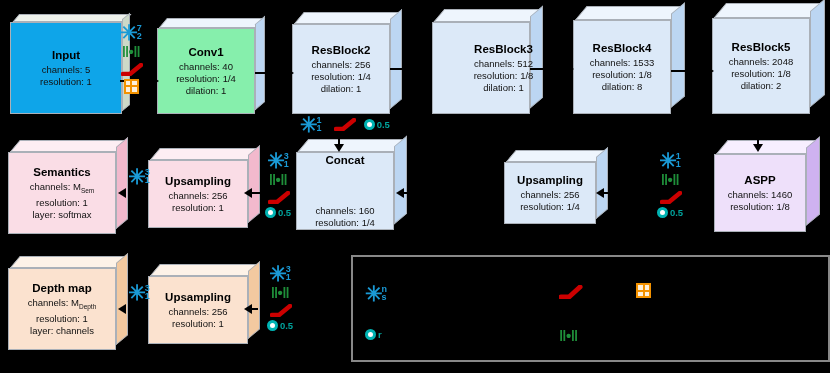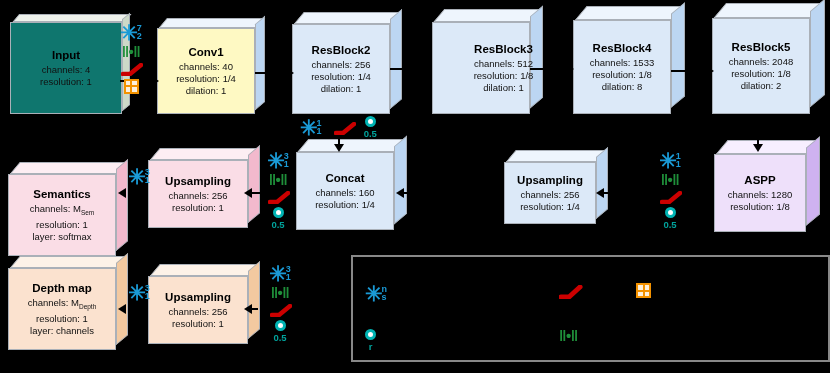--- a/index.html
+++ b/index.html
@@ -153,23 +153,22 @@
   .icon-relu {
     display: inline-block;
     width: 20px;
     height: 12px;
     position: relative;
   }
   .icon-relu svg { display: block; }
 
   .icon-drop {
     display: inline-flex;
-    align-items: center;
+    align-items: flex-end;
     gap: 2px;
-    flex-direction: column;
   }
   .icon-drop .ring {
     width: 11px; height: 11px;
     border-radius: 50%;
     border: 3px solid #00b3b3;
     background: #ffffff;
     box-sizing: border-box;
   }
   .icon-drop .val {
     color: #00a39c;
@@ -223,24 +222,24 @@
   }
 </style>
 </head>
 <body>
 
 <div id="canvas">
 
   <div class="block" style="left:10px; top:22px; width:112px; height:92px;">
     <div class="top" style="left:6px; top:-8px; width:112px; height:8px; background:#eef2ec; transform:skewX(-40deg);"></div>
     <div class="side" style="left:112px; top:-6px; width:8px; height:92px; background:#cdd9c8; transform:skewY(-40deg);"></div>
-    <div class="face" style="background:#0f766e;">
+    <div class="face" style="background:#0ea5e9;">
       <div class="title">Input</div>
       <div class="lines">
-        <div>channels: 4</div>
+        <div>channels: 5</div>
         <div>resolution: 1</div>
       </div>
     </div>
   </div>
 
   <div class="hline" style="left:120px; top:80px; width:14px;"></div>
   <div class="hline" style="left:143px; top:80px; width:10px;"></div>
   <div class="arrow-r" style="left:151px; top:76px;"></div>
 
   <div class="opgroup" style="left:114px; top:24px; width:34px;">
@@ -255,21 +254,21 @@
       <svg width="22" height="13" viewBox="0 0 22 13">
           <path d="M2 11 L9 11 L20 2" stroke="#cc0000" stroke-width="4.5" fill="none" stroke-linecap="round" stroke-linejoin="round"></path>
         </svg>
     </div>
     <div class="icon-pool" style="margin-top:4px;"></div>
   </div>
 
   <div class="block" style="left:157px; top:28px; width:98px; height:86px;">
     <div class="top" style="left:6px; top:-10px; width:98px; height:10px; background:#eef5fd; transform:skewX(-40deg);"></div>
     <div class="side" style="left:98px; top:-8px; width:10px; height:86px; background:#bcd6f2; transform:skewY(-40deg);"></div>
-    <div class="face" style="background:#fef9c3;">
+    <div class="face" style="background:#86efac;">
       <div class="title">Conv1</div>
       <div class="lines">
         <div>channels: 40</div>
         <div>resolution: 1/4</div>
         <div>dilation: 1</div>
       </div>
     </div>
   </div>
 
   <div class="hline" style="left:255px; top:72px; width:35px;"></div>
@@ -359,21 +358,21 @@
       <span class="val">0.5</span>
     </div>
   </div>
 
   <div class="block" style="left:714px; top:154px; width:92px; height:78px;">
     <div class="top" style="left:8px; top:-14px; width:92px; height:14px; background:#f7efff; transform:skewX(-40deg);"></div>
     <div class="side" style="left:92px; top:-12px; width:14px; height:78px; background:#cfb2f0; transform:skewY(-40deg);"></div>
     <div class="face" style="background:#eee0fa;">
       <div class="title">ASPP</div>
       <div class="lines">
-        <div>channels: 1280</div>
+        <div>channels: 1460</div>
         <div>resolution: 1/8</div>
       </div>
     </div>
   </div>
 
   <div class="hline" style="left:700px; top:192px; width:14px;"></div>
   <div class="hline" style="left:604px; top:192px; width:42px;"></div>
   <div class="arrow-l" style="left:596px; top:188px;"></div>
 
   <div class="opgroup" style="left:645px; top:152px; width:50px;">
@@ -406,21 +405,21 @@
       </div>
     </div>
   </div>
 
   <div class="hline" style="left:404px; top:192px; width:100px;"></div>
   <div class="arrow-l" style="left:396px; top:188px;"></div>
 
   <div class="block" style="left:296px; top:152px; width:98px; height:78px;">
     <div class="top" style="left:7px; top:-13px; width:98px; height:13px; background:#eef5fd; transform:skewX(-40deg);"></div>
     <div class="side" style="left:98px; top:-11px; width:13px; height:78px; background:#bcd6f2; transform:skewY(-40deg);"></div>
-    <div class="face" style="background:#dce9f8;">
+    <div class="face" style="background:#dce9f8;justify-content:space-between;">
       <div class="title">Concat</div>
       <div class="lines">
         <div>channels: 160</div>
         <div>resolution: 1/4</div>
       </div>
     </div>
   </div>
 
   <div class="hline" style="left:252px; top:192px; width:44px;"></div>
   <div class="arrow-l" style="left:244px; top:188px;"></div>
@@ -461,21 +460,21 @@
 
   <div class="opgroup" style="left:124px; top:168px; width:30px;">
     <div class="icon-conv">
       <span class="star">✳</span><span class="nums">
         <span class="sup">3</span>
         <span class="sub">1</span>
       </span>
     </div>
   </div>
 
-  <div class="block" style="left:8px; top:152px; width:108px; height:82px;margin-top:22px;">
+  <div class="block" style="left:8px; top:152px; width:108px; height:82px;">
     <div class="top" style="left:7px; top:-12px; width:108px; height:12px; background:#fdeef3; transform:skewX(-40deg);"></div>
     <div class="side" style="left:108px; top:-10px; width:12px; height:82px; background:#f2b9cd; transform:skewY(-40deg);"></div>
     <div class="face" style="background:#fadde6;">
       <div class="title">Semantics</div>
       <div class="lines">
         <div><span>channels: M</span><sub>Sem</sub></div>
         <div>resolution: 1</div>
         <div>layer: softmax</div>
       </div>
     </div>

